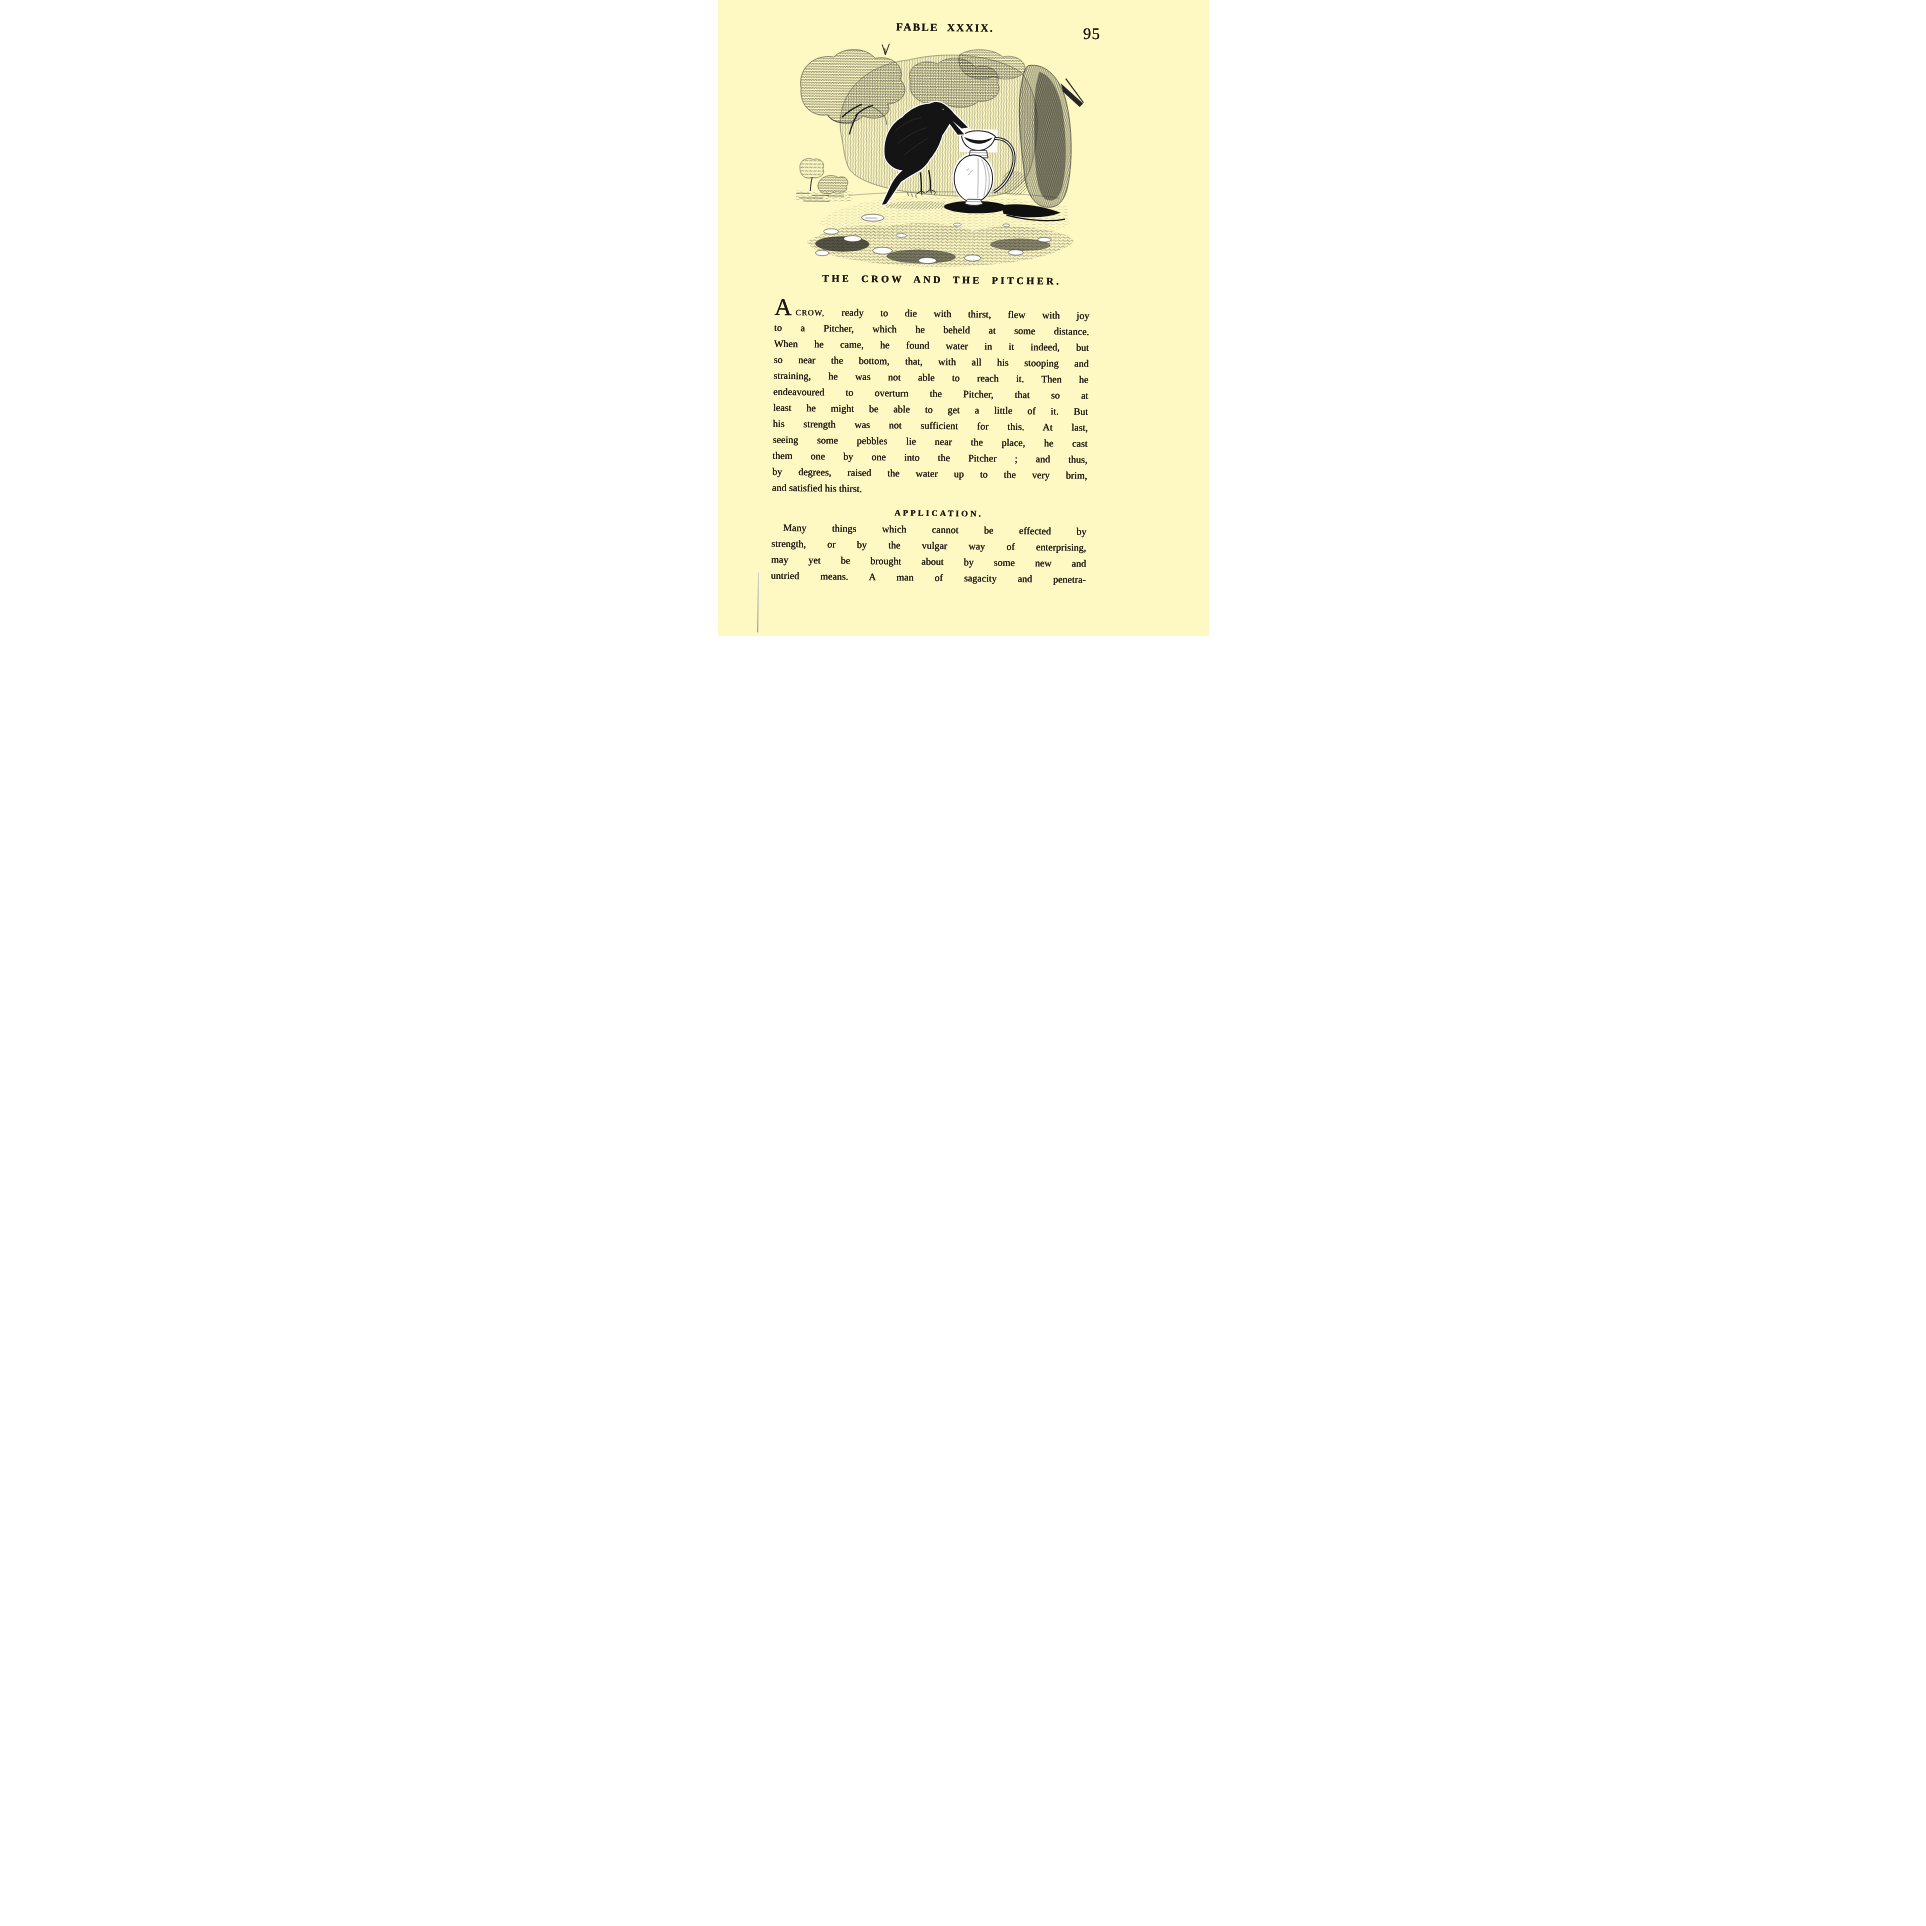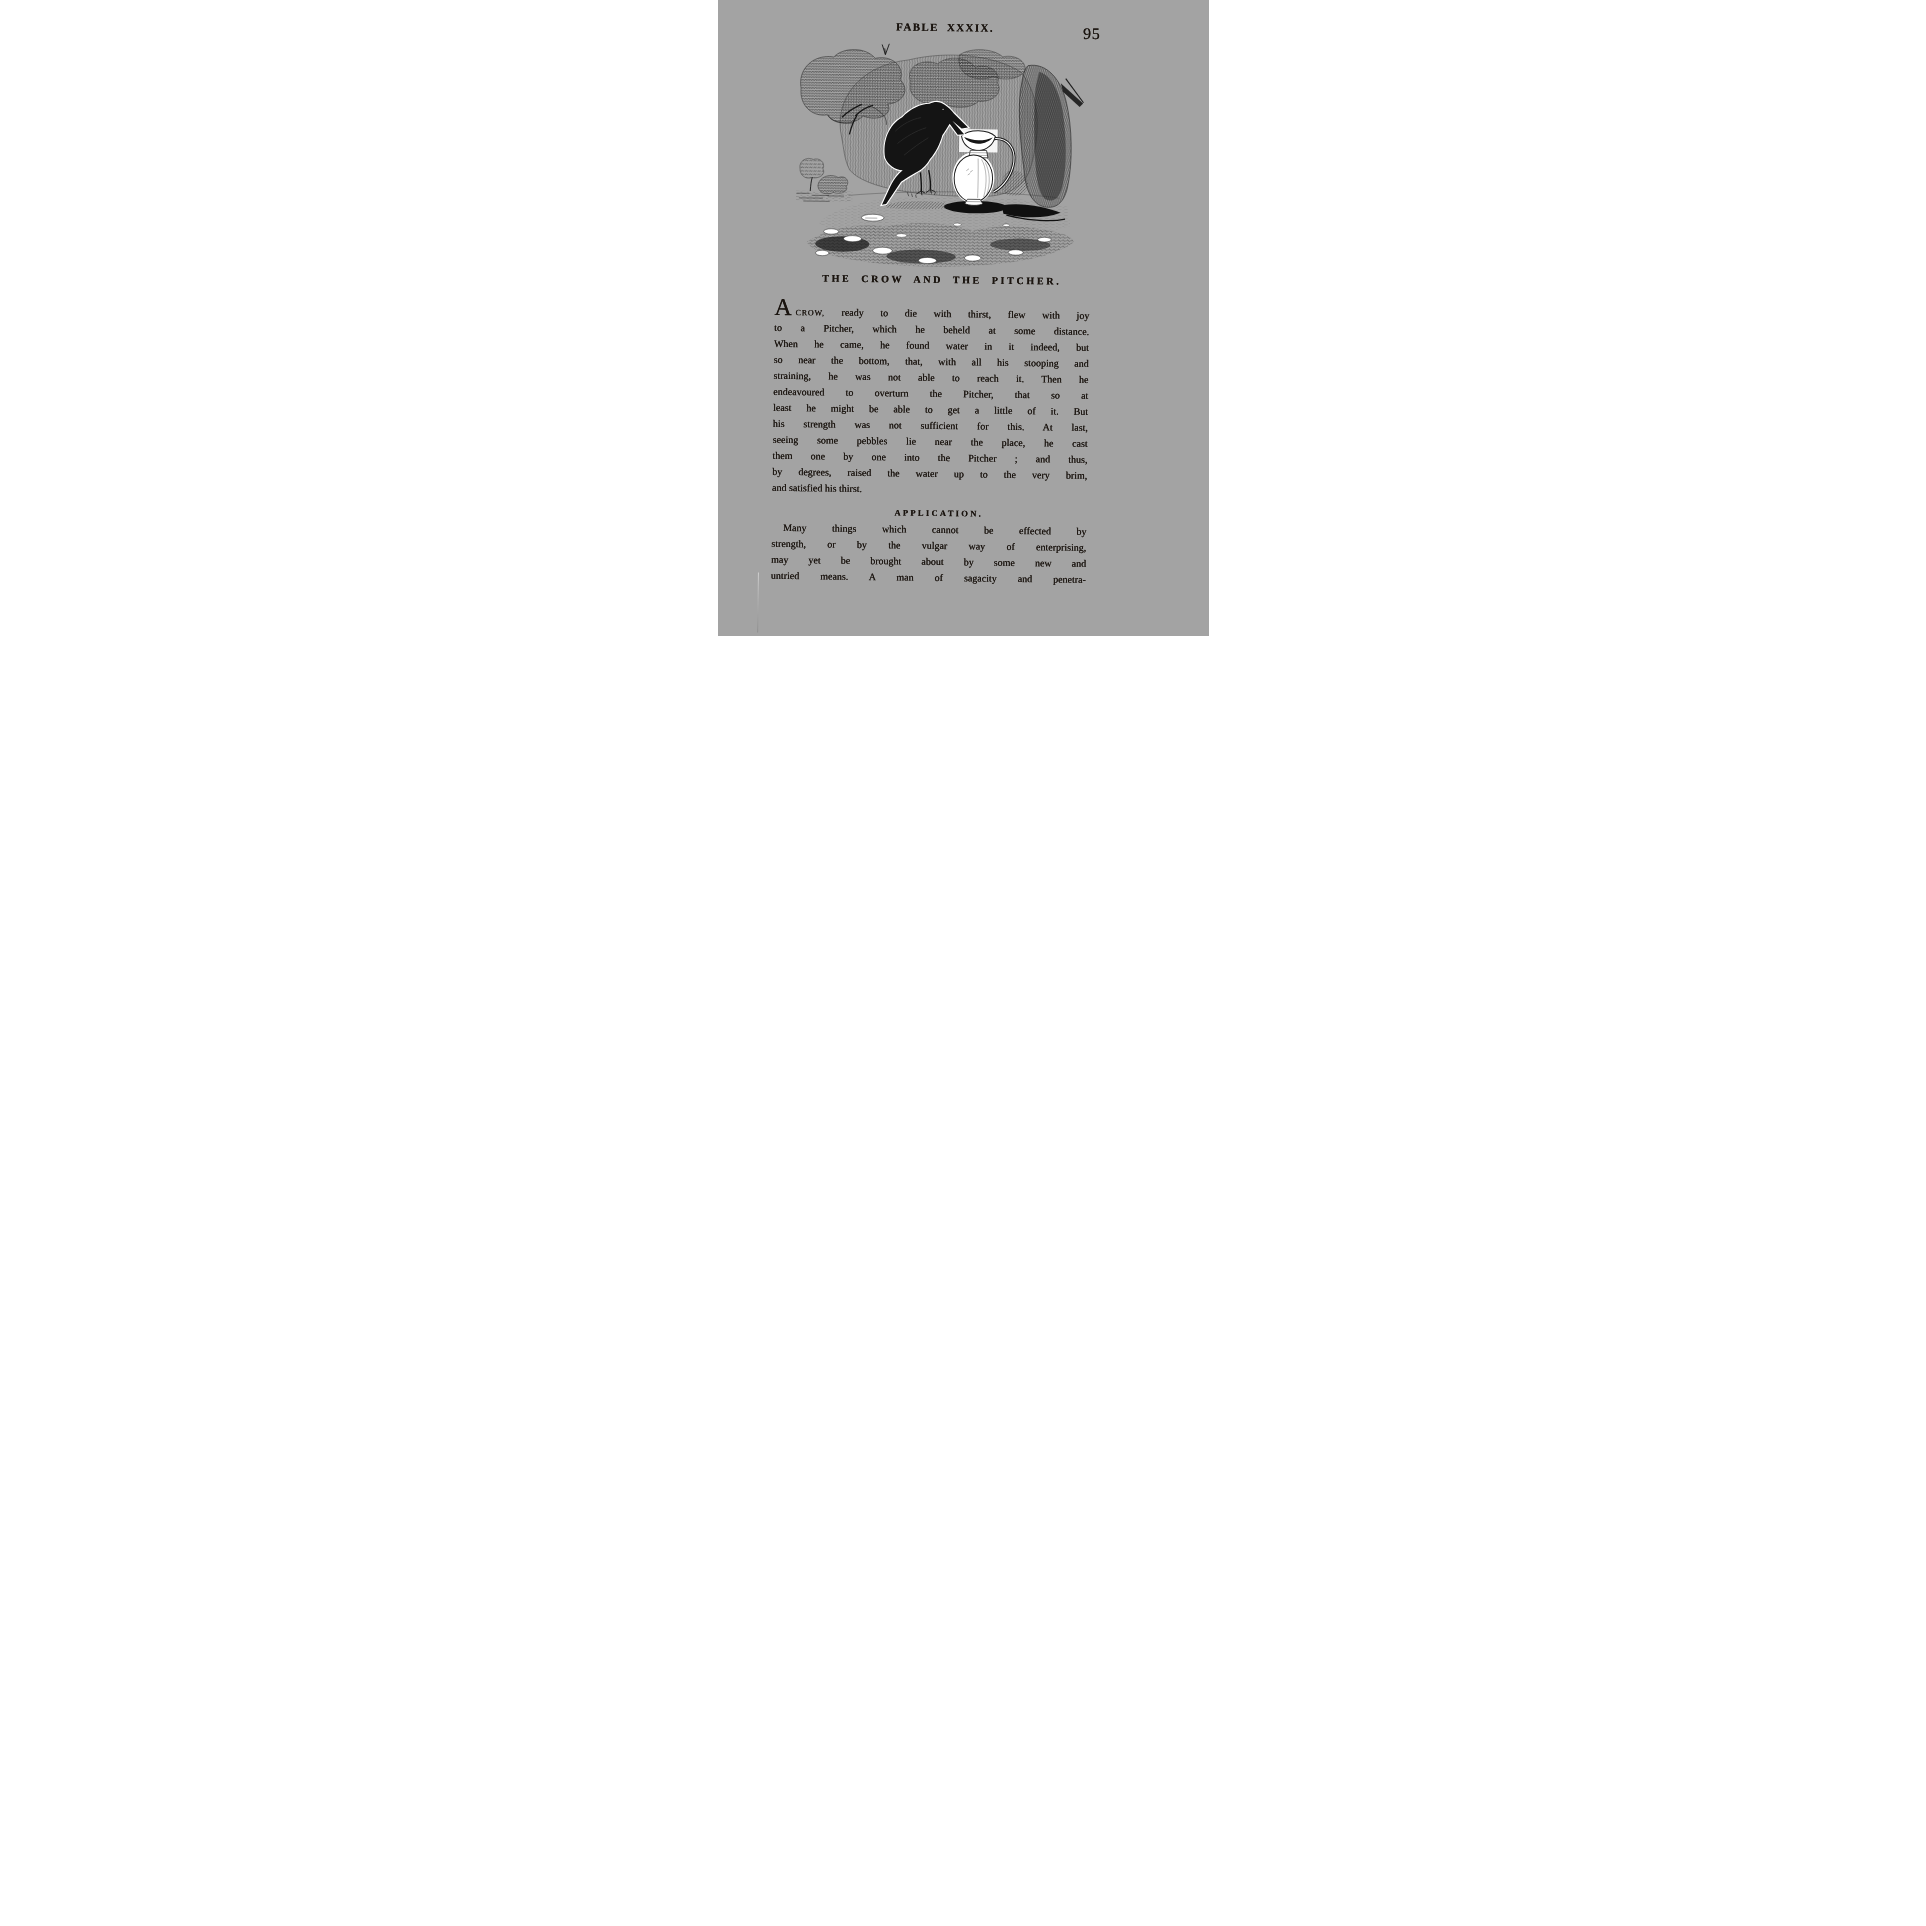--- a/index.html
+++ b/index.html
@@ -1,21 +1,21 @@
 <!DOCTYPE html>
 <html style="font-size:6.2px"><head>
 <meta charset="utf-8">
 <title>Book Page</title>
 <style>
   html,body{margin:0;padding:0;background:#ffffff;}
   .page{
     position:relative;
     width:491px;height:636px;
     margin:0 auto;
-    background:#a3a3a3;
+    background:#fef9c3;
     overflow:hidden;
     font-family:"Liberation Serif","DejaVu Serif",serif;
     color:#1b1510;
   }
   .scan{
     position:absolute;inset:0;
     transform:rotate(0.75deg);
     transform-origin:227px 35px;
   }
   

